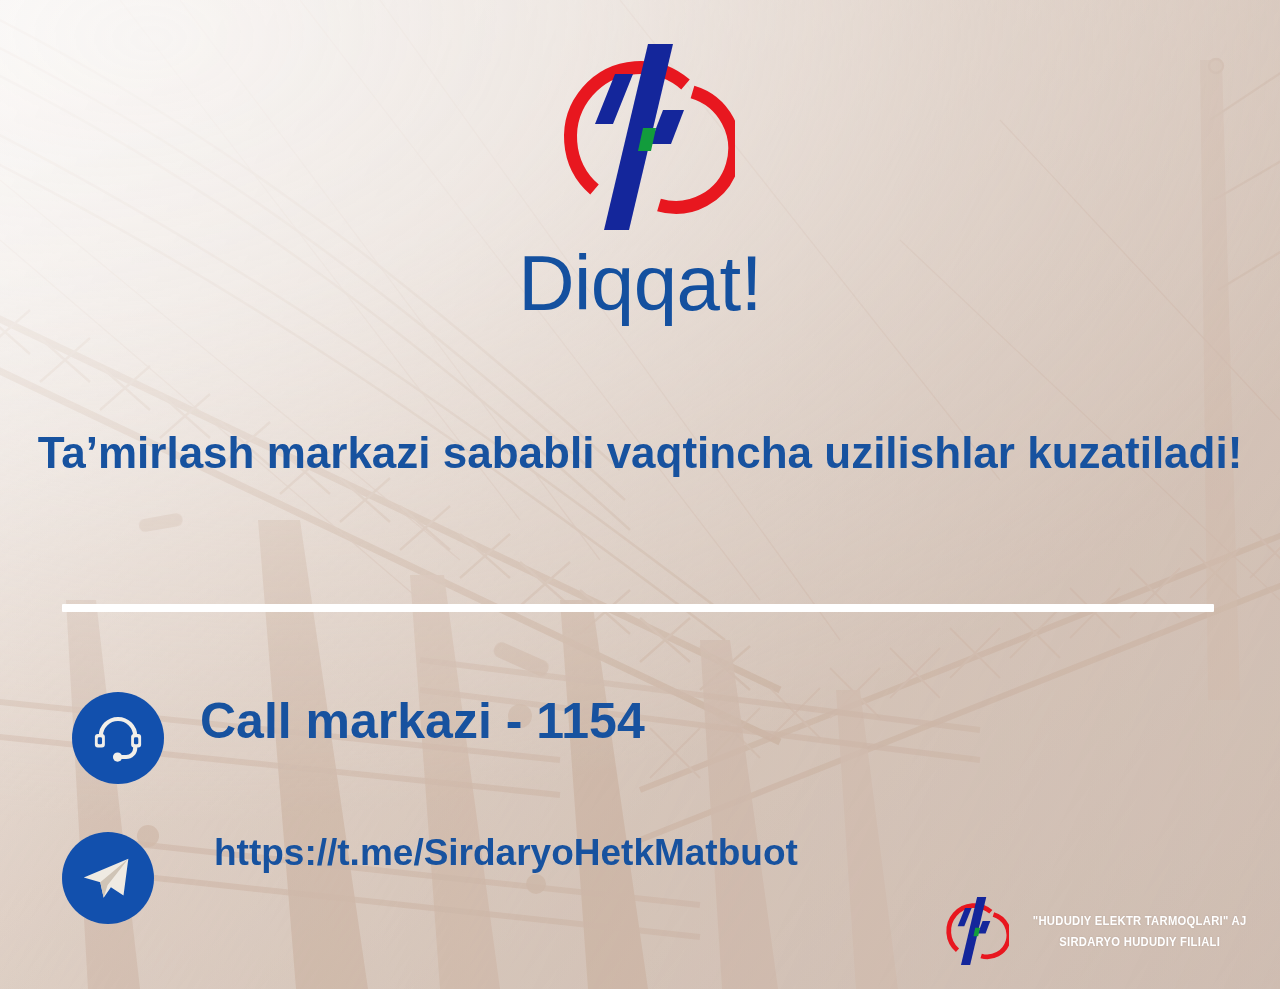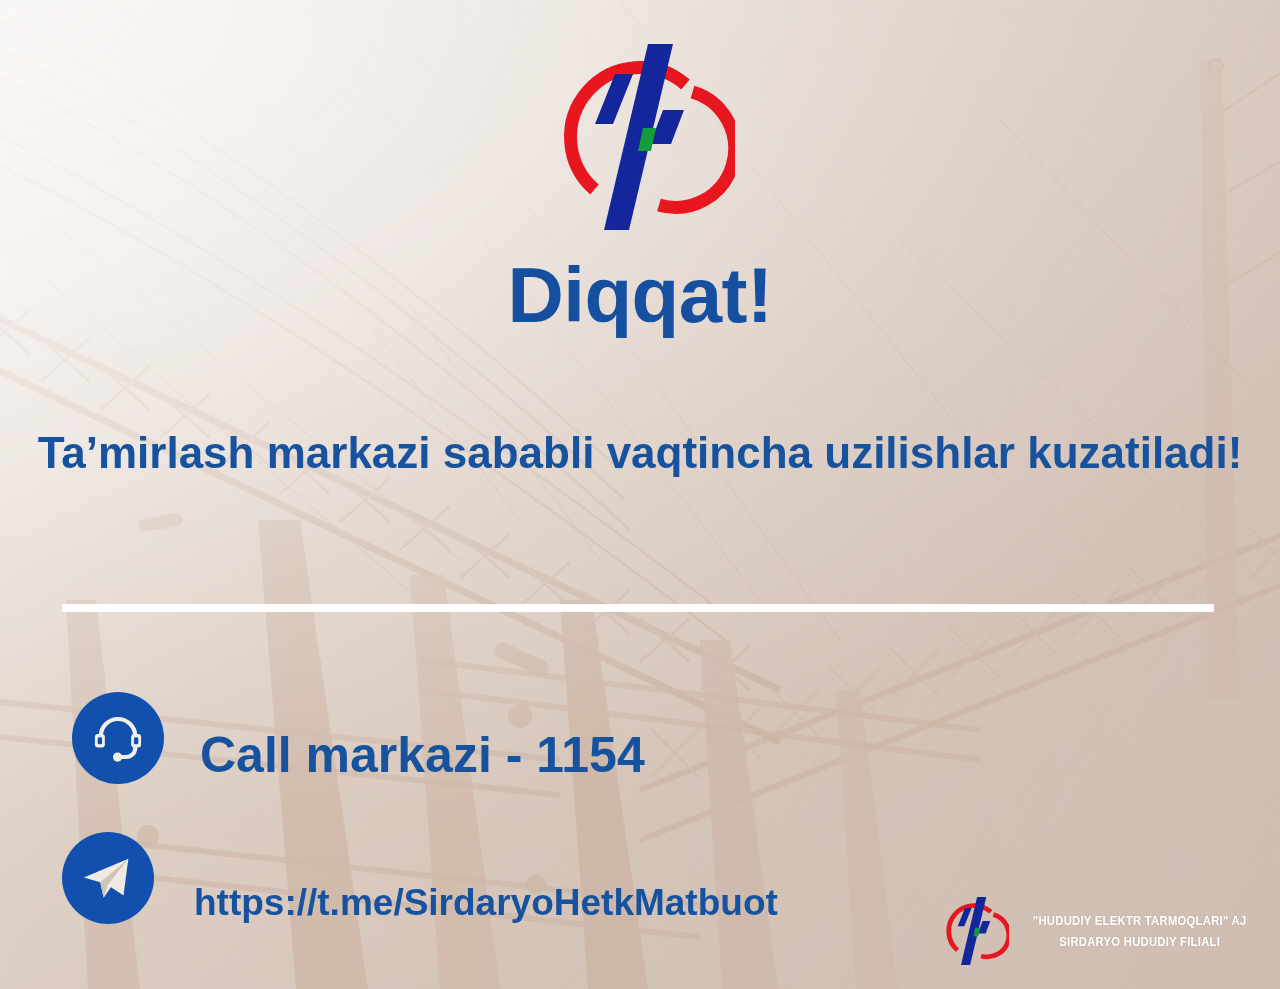--- a/index.html
+++ b/index.html
@@ -37,25 +37,24 @@
   .hero-logo {
     position:absolute; left:555px; top:42px;
     width:180px; height:190px;
   }
   .hero-logo svg { width:100%; height:100%; display:block; }
 
   
   .title {
     position:absolute; left:0; top:244px; width:1280px;
     text-align:center;
-    font-size:78px; font-weight:bold;
+    font-size:78px; font-weight:normal;
     letter-spacing:-0.5px;
     color:#14509f;
     line-height:1;
-    margin-top:12px;
   }
 
   
   .message {
     position:absolute; left:30px; top:424px; width:1220px;
     text-align:center;
     font-size:44px; font-weight:bold;
     color:#17529f;
     line-height:1.34;
   }
@@ -63,38 +62,38 @@
   
   .divider {
     position:absolute; left:62px; top:604px;
     width:1152px; height:8px;
     background:#ffffff;
     border-radius:1px;
   }
 
   
   .contact-row {
-    position:absolute; display:flex; align-items:flex-end;
+    position:absolute; display:flex; align-items:flex-start;
   }
   .row-call { left:72px; top:692px; }
   .row-tg   { left:62px; top:832px; }
 
   .icon-badge {
     width:92px; height:92px; border-radius:50%;
     background:#1250ad;
     display:flex; align-items:center; justify-content:center;
     flex:0 0 auto;
   }
   .icon-badge svg { display:block; }
 
   .contact-text {
     font-weight:bold; color:#17529f; white-space:nowrap;
   }
   .row-call .contact-text { font-size:50px; margin-left:36px; }
-  .row-tg   .contact-text { font-size:37px; margin-left:40px; }
+  .row-tg   .contact-text { font-size:37px; margin-left:60px; }
 
   
   .watermark {
     position:absolute; right:22px; bottom:22px;
     display:flex; align-items:center; gap:12px;
   }
   .watermark .wm-logo { width:66px; height:72px; flex:0 0 auto; }
   .watermark .wm-logo svg { width:100%; height:100%; display:block; }
   .wm-text {
     display:flex; flex-direction:column; align-items:center; gap:7px;

